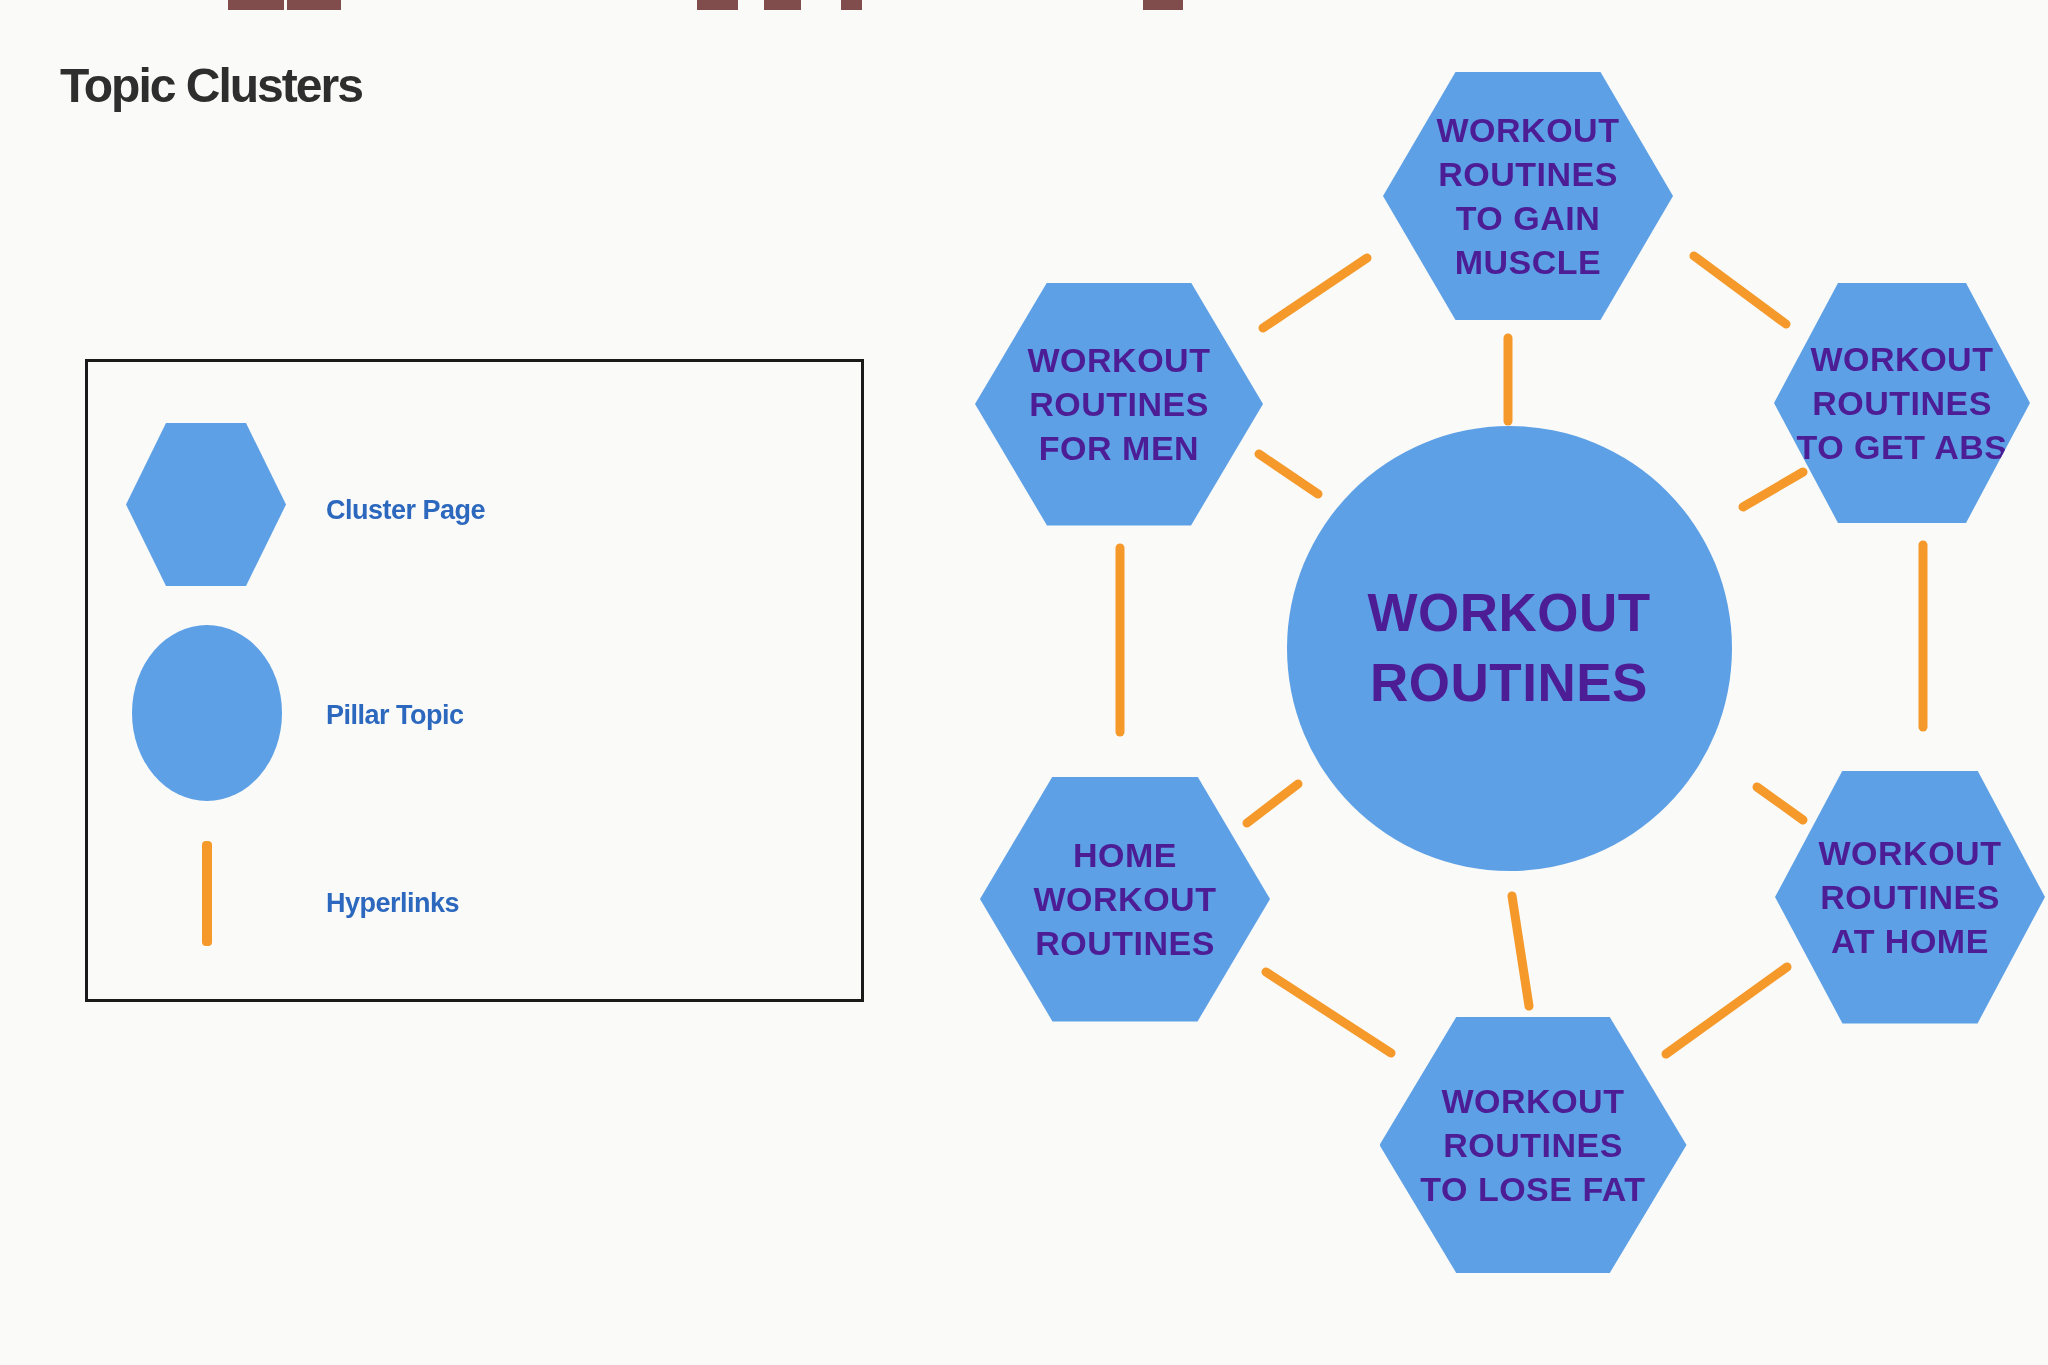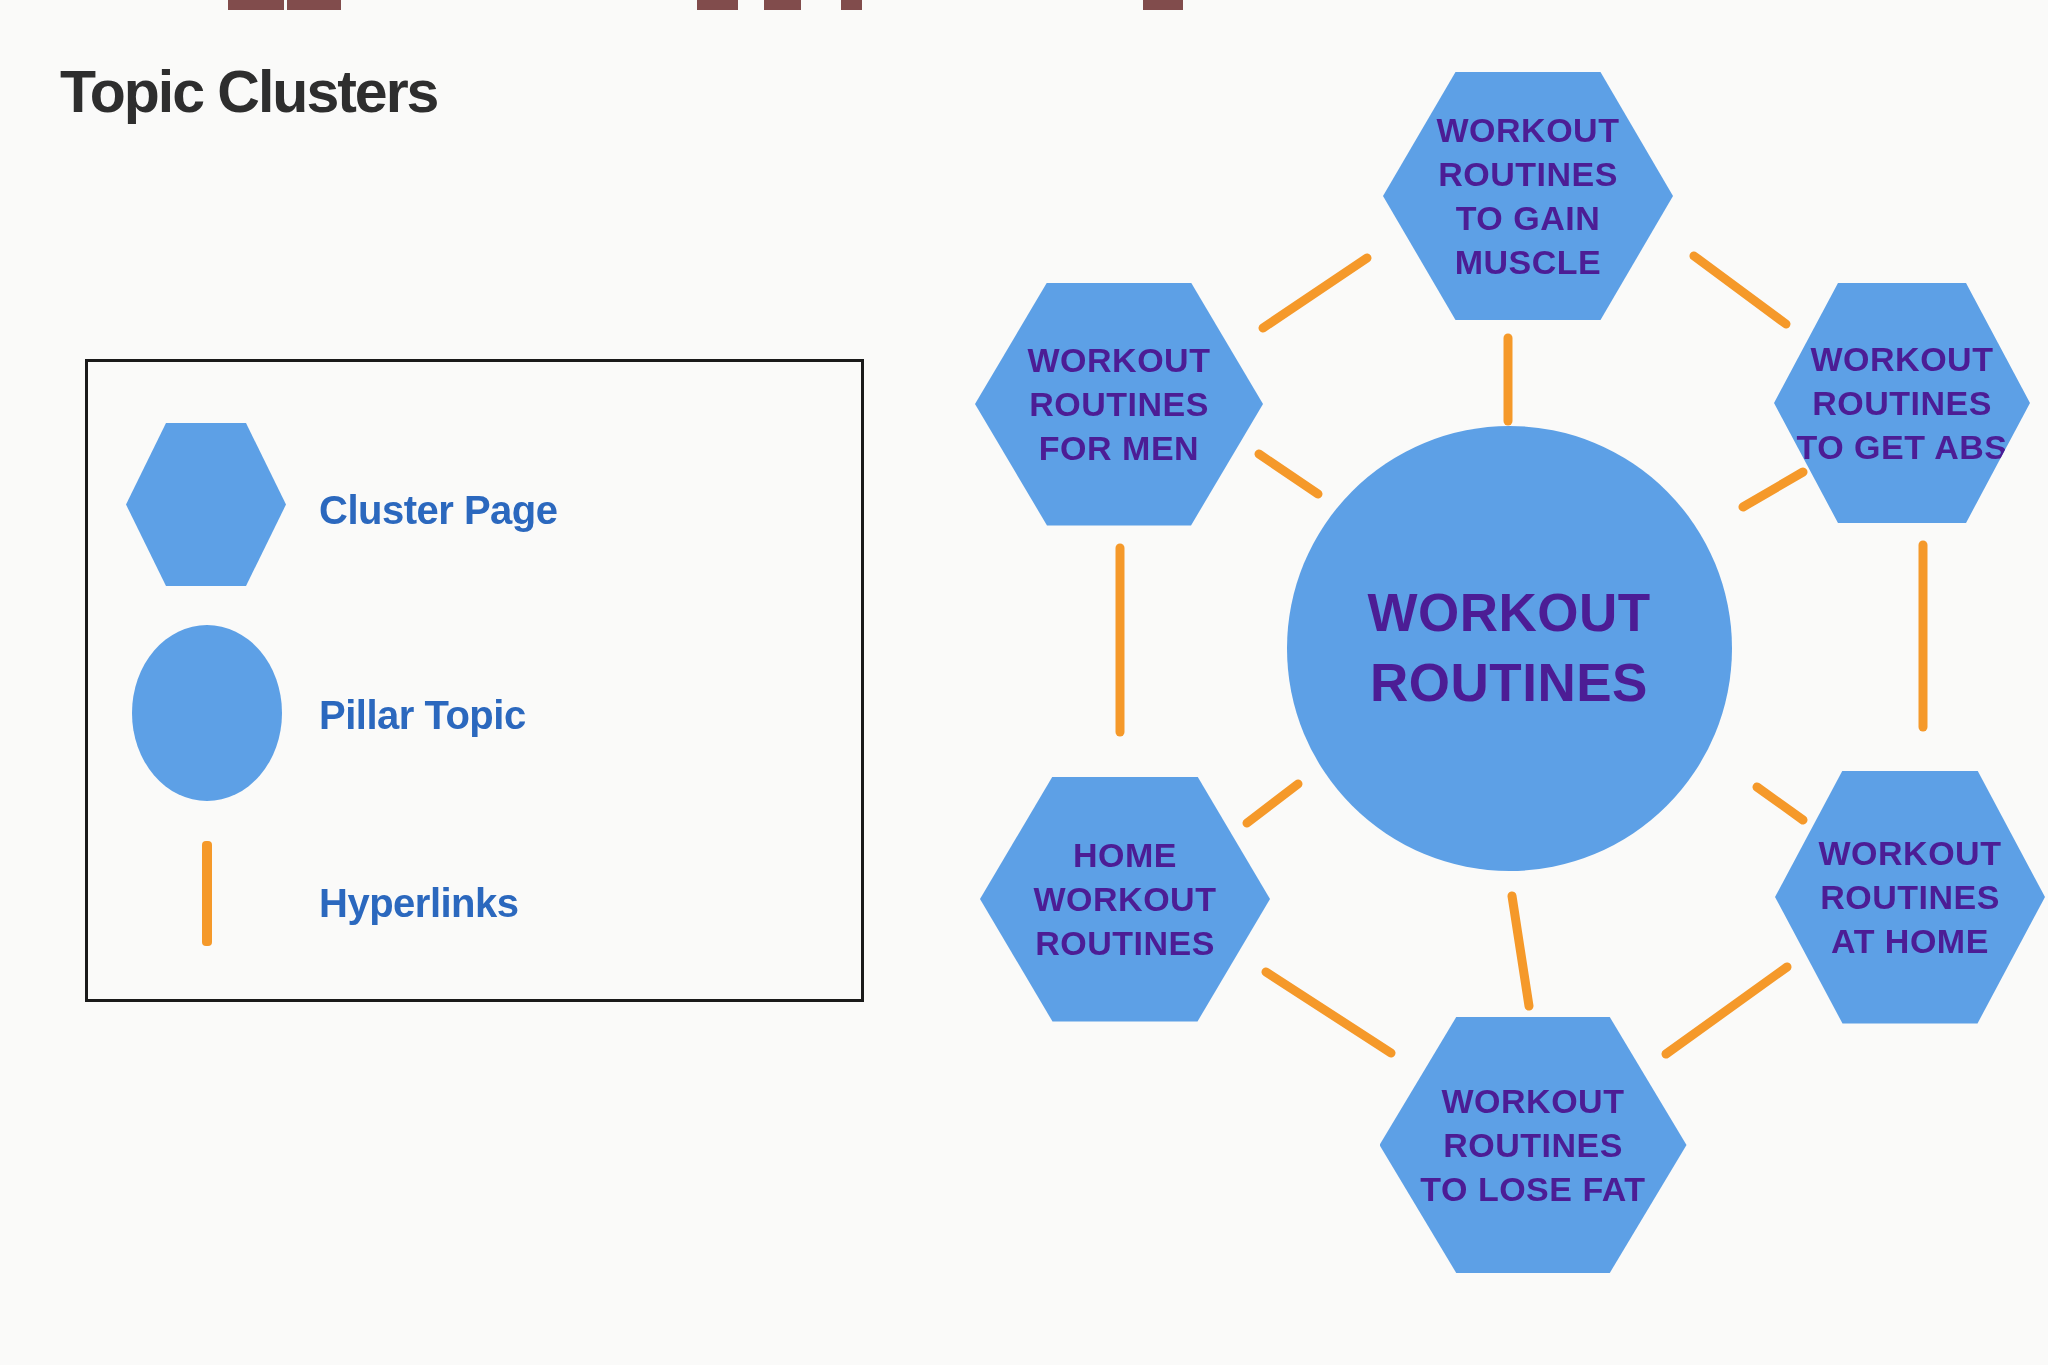--- a/index.html
+++ b/index.html
@@ -18,21 +18,21 @@
   
   .top-mark {
     position: absolute; top: 0; height: 10px;
     background: var(--mark-color, #6b2d2e);
     opacity: .85;
   }
 
   
   .page-title {
     position: absolute; left: 60px; top: 58px;
-    font-size: 59px; font-weight: bold; letter-spacing: -2px;
+    font-size: 48px; font-weight: bold; letter-spacing: -2px;
     color: var(--title-color, #2e2e2e);
     margin: 0;
   }
 
   
   .legend-box {
     position: absolute; left: 85px; top: 359px;
     width: 779px; height: 643px;
     border: 3px solid var(--legend-border, #1a1a1a);
     box-sizing: border-box;
@@ -48,22 +48,22 @@
     left: 44px; top: 263px; width: 150px; height: 176px;
     background: var(--node-blue, #5DA0E6);
     border-radius: 50%;
   }
   .legend-line {
     left: 114px; top: 479px; width: 10px; height: 105px;
     background: var(--link-orange, #F5992A);
     border-radius: 4px;
   }
   .legend-label {
-    position: absolute; left: 231px;
-    font-size: 40px; font-weight: bold; letter-spacing: -0.5px;
+    position: absolute; left: 238px;
+    font-size: 27px; font-weight: bold; letter-spacing: -0.5px;
     line-height: 50px;
     color: var(--legend-text-blue, #2B68BE);
     white-space: nowrap;
   }
   .legend-label.l0 { top: 123px; }
   .legend-label.l1 { top: 328px; }
   .legend-label.l2 { top: 516px; }
 
   
   .connector-layer {

